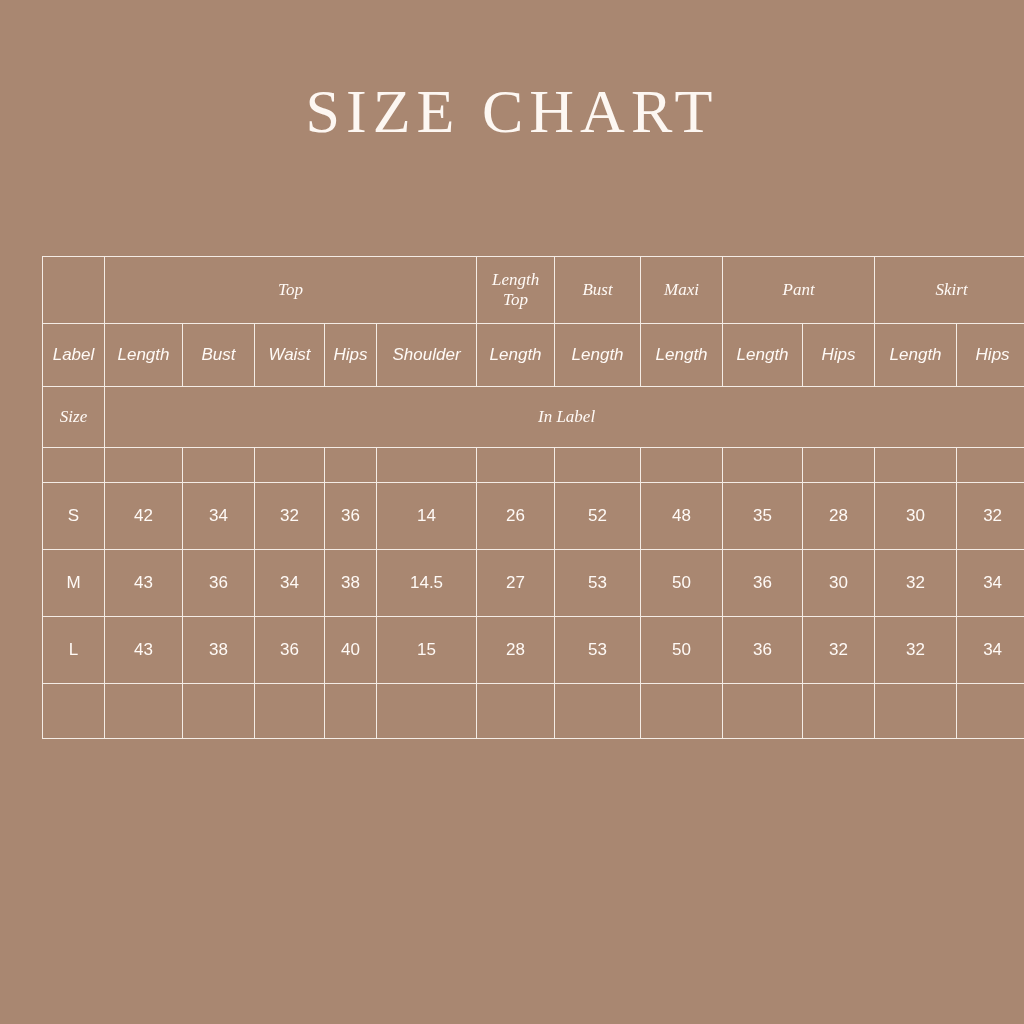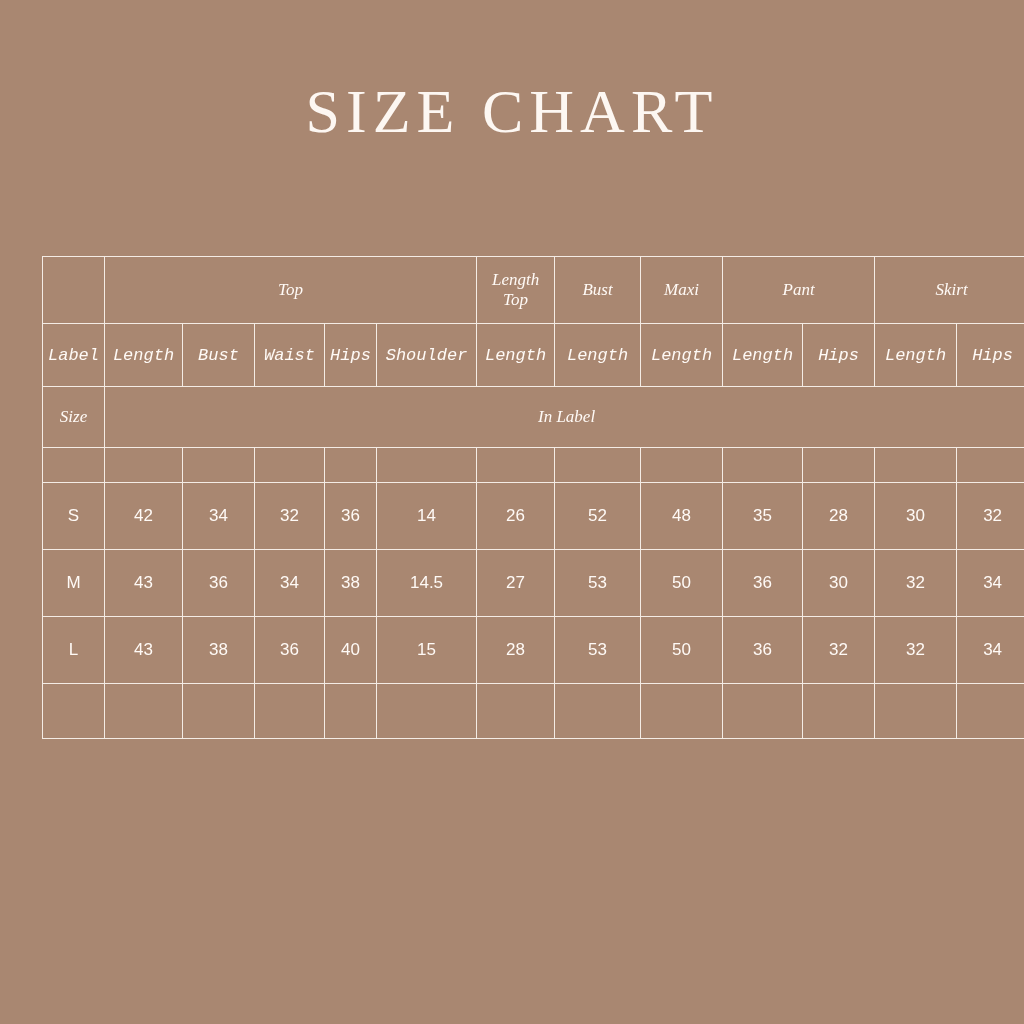--- a/index.html
+++ b/index.html
@@ -50,21 +50,21 @@
     font-size: 17px;
     padding: 4px 2px;
   }
   .grp {
     font-family: "Liberation Serif", serif;
     font-style: italic;
     font-size: 19px;
     height: 58px;
   }
   .sub {
-    font-family: Liberation Mono, monospace;
+    font-family: Liberation Sans, sans-serif;
     font-style: italic;
     font-size: 18px;
     height: 54px;
   }
   .unit-label {
     font-family: "Liberation Serif", serif;
     font-style: italic;
     font-size: 18px;
     height: 52px;
   }

